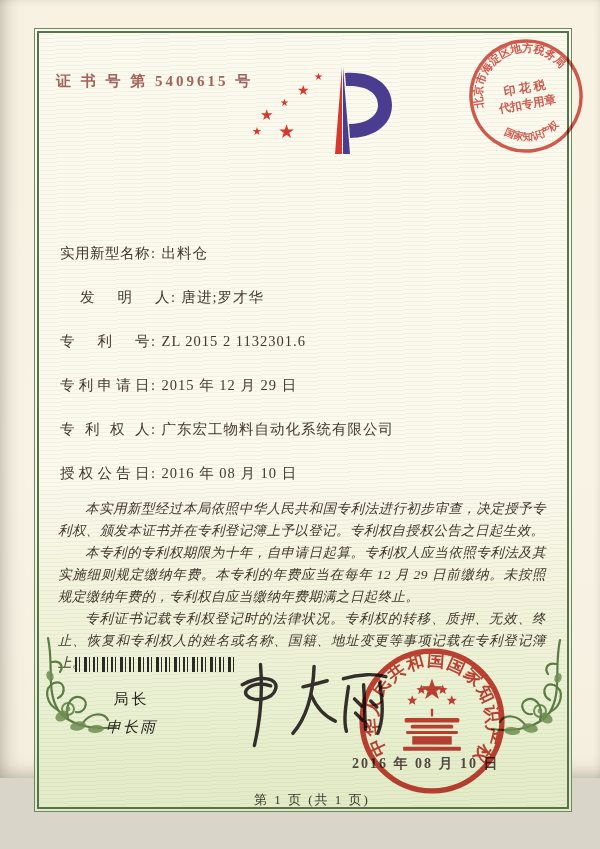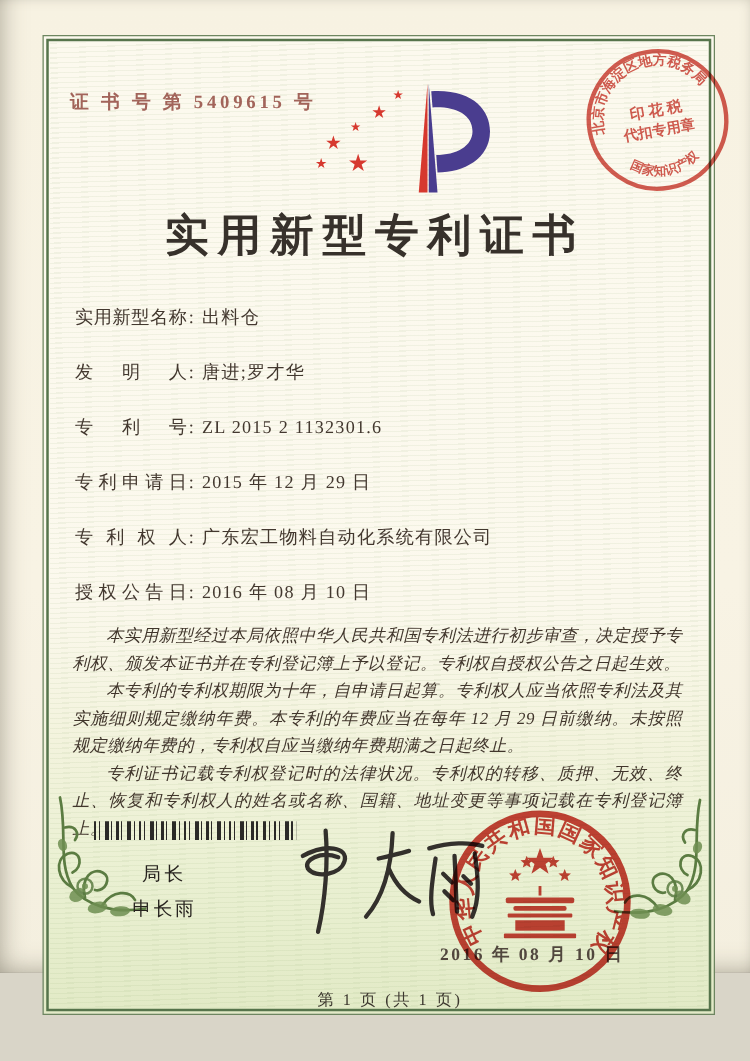--- a/index.html
+++ b/index.html
@@ -67,21 +67,21 @@
     position:absolute;left:75px;top:657px;width:162px;height:15px;z-index:3;
     background:
       repeating-linear-gradient(90deg,
         #2b2a27 0 2px, rgba(0,0,0,0) 2px 4px,
         #2b2a27 4px 5px, rgba(0,0,0,0) 5px 9px,
         #2b2a27 9px 12px, rgba(0,0,0,0) 12px 14px,
         #2b2a27 14px 15px, rgba(0,0,0,0) 15px 18px);
   }
   .signer{position:absolute;left:106px;top:690px;z-index:3;color:#26221e;}
   .signer .line1{font-size:15px;letter-spacing:3px;text-align:center;}
-  .signer .line2{font-size:15px;letter-spacing:2px;margin-top:9px;}
+  .signer .line2{font-size:15px;letter-spacing:2px;margin-top:9px;font-style:italic;}
   .signature{position:absolute;left:216px;top:658px;width:182px;height:92px;z-index:3;}
   .issue-date{
     position:absolute;left:352px;top:755px;z-index:3;
     font-size:14px;letter-spacing:2px;color:#51473e;font-weight:bold;
   }
   .big-seal{position:absolute;left:356px;top:645px;width:152px;height:152px;z-index:4;mix-blend-mode:multiply;opacity:.92;}
   .tax-stamp{position:absolute;left:466px;top:36px;width:120px;height:120px;z-index:5;mix-blend-mode:multiply;opacity:.85;transform:rotate(-10deg);}
   
   .footer{
     position:absolute;left:0;right:0;top:791px;text-align:center;z-index:3;
@@ -162,27 +162,26 @@
         <textPath href="#taxTop" startOffset="0">北京市海淀区地方税务局</textPath>
       </text>
       <text font-size="10" fill="#cc4036" font-weight="bold">
         <textPath href="#taxBot" startOffset="0">国家知识产权局</textPath>
       </text>
       <text x="60" y="56" text-anchor="middle" font-size="12" font-weight="bold" fill="#cc4036">印 花 税</text>
       <text x="60" y="72" text-anchor="middle" font-size="11.5" font-weight="bold" fill="#cc4036">代扣专用章</text>
     </svg>
   </div>
 
-  <div class="title">实用新型专利证书</div>
 
   <div class="fields">
     <div class="field" style="top:0px;">
       <span class="flabel">实用新型名称</span><span class="fcolon">:</span><span class="fvalue">出料仓</span>
     </div>
-    <div class="field" style="top:44px;">
+    <div class="field" style="top:44px;margin-left:20px;">
       <span class="flabel">发明人</span><span class="fcolon">:</span><span class="fvalue">唐进;罗才华</span>
     </div>
     <div class="field" style="top:88px;font-family:Liberation Serif, serif;">
       <span class="flabel">专利号</span><span class="fcolon">:</span><span class="fvalue">ZL 2015 2 1132301.6</span>
     </div>
     <div class="field" style="top:132px;">
       <span class="flabel">专利申请日</span><span class="fcolon">:</span><span class="fvalue">2015 年 12 月 29 日</span>
     </div>
     <div class="field" style="top:176px;">
       <span class="flabel">专利权人</span><span class="fcolon">:</span><span class="fvalue">广东宏工物料自动化系统有限公司</span>

